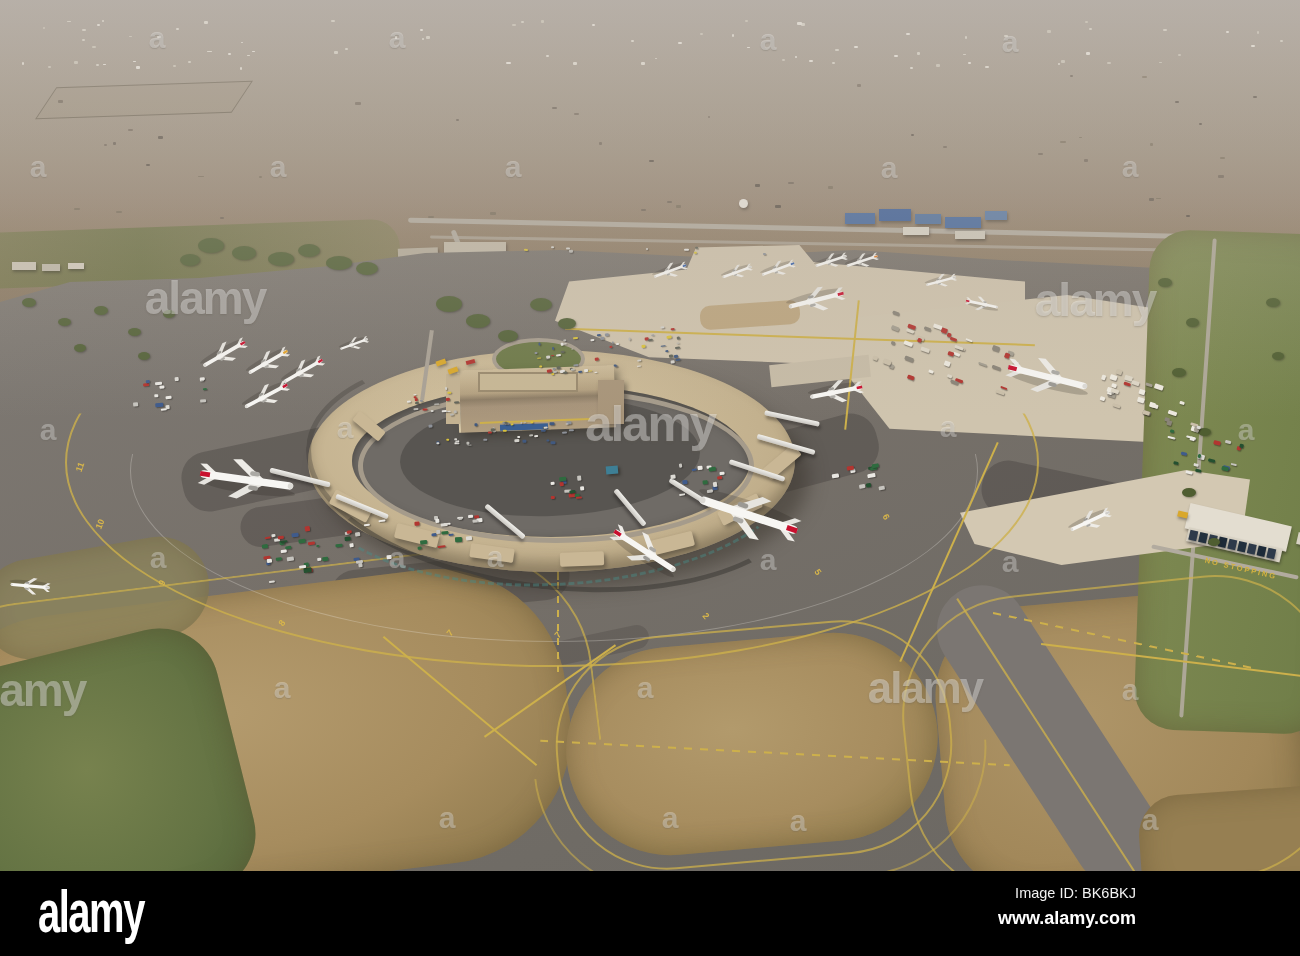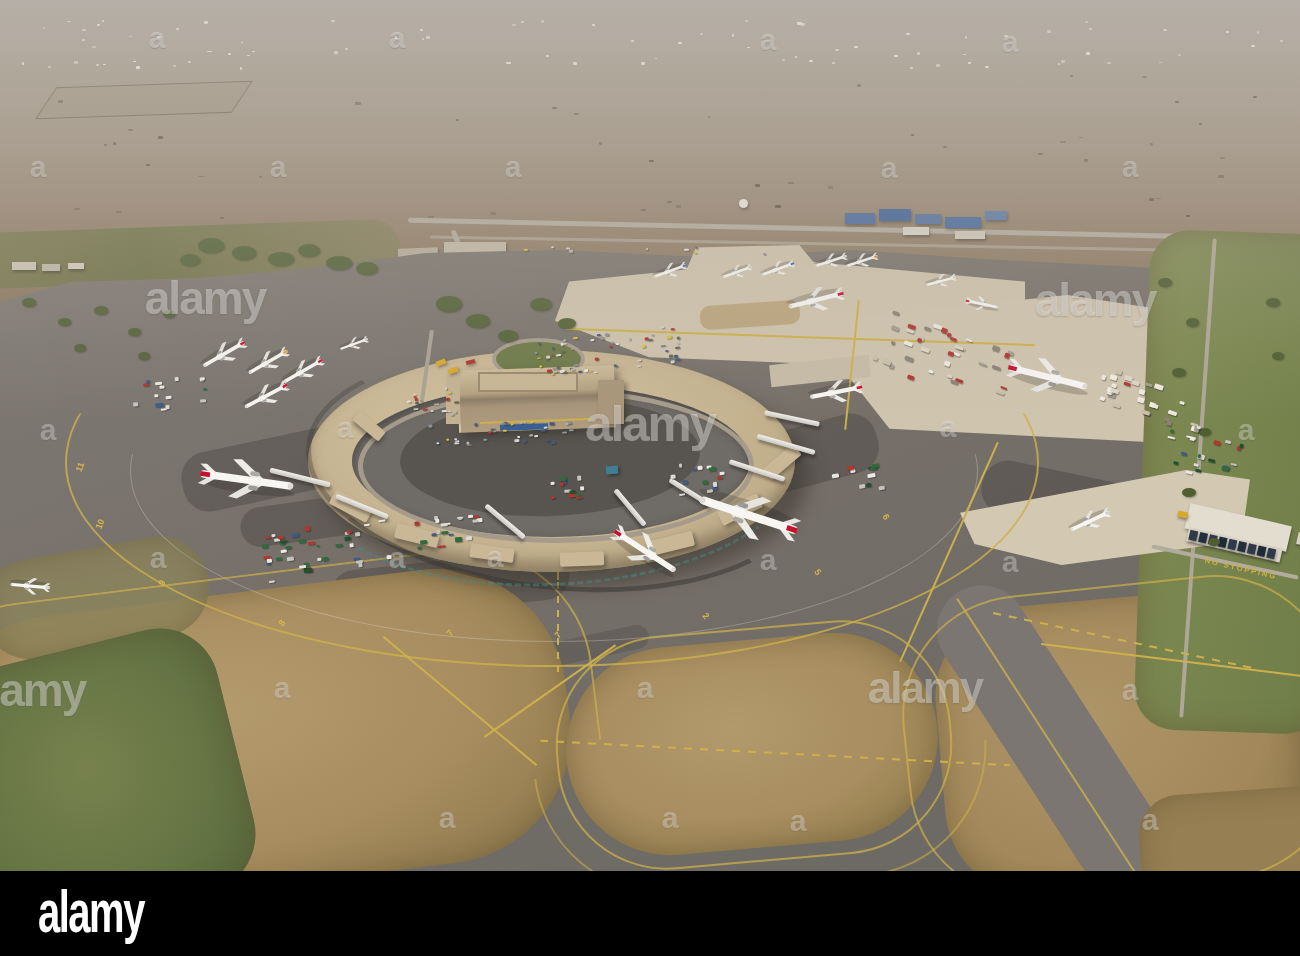--- a/index.html
+++ b/index.html
@@ -976,14 +976,18 @@
         <div class="wm-logo" style="left: 205px; top: 298px; transform: translate(-50%, -50%) scale(1);">alamy</div>
         <div class="wm-logo" style="left: 1095px; top: 300px; transform: translate(-50%, -50%) scale(1);">alamy</div>
         <div class="wm-logo" style="left: 650px; top: 424px; transform: translate(-50%, -50%) scale(1.08);">alamy</div>
         <div class="wm-logo" style="left: 925px; top: 688px; transform: translate(-50%, -50%) scale(0.95);">alamy</div>
         <div class="wm-logo" style="left: 25px; top: 690px; transform: translate(-50%, -50%) scale(1);">alamy</div>
       </div>
   </div>
 
   <div class="footer">
     <div class="footer-logo">alamy</div>
+    <div class="footer-meta">
+      <div class="footer-id">Image ID: BK6BKJ</div>
+      <div class="footer-url">www.alamy.com</div>
+    </div>
   </div>
 </div>
 
 </body></html>

